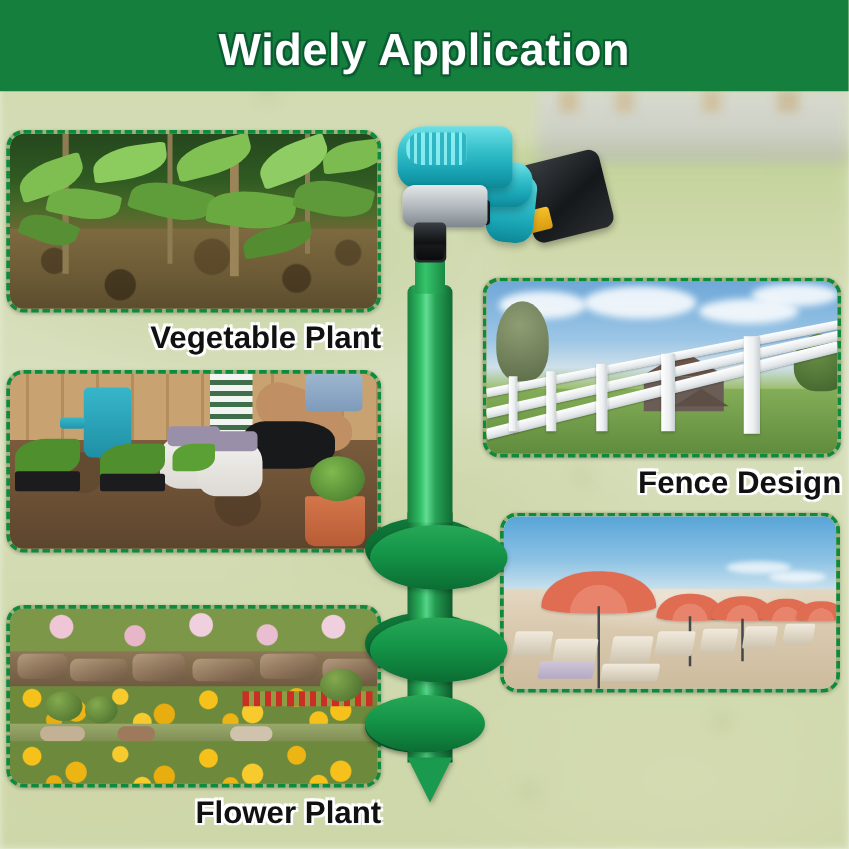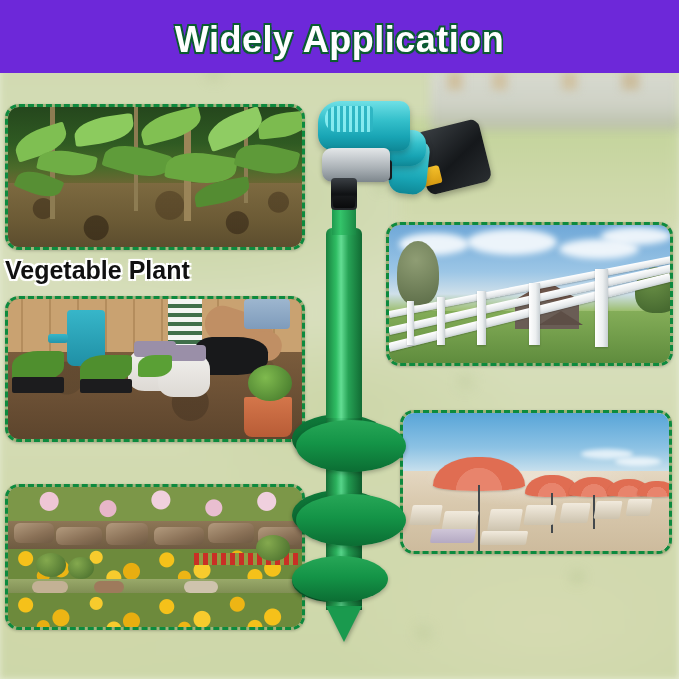--- a/index.html
+++ b/index.html
@@ -64,21 +64,21 @@
   }
   .bg-lawnhi{
     position:absolute;left:400px;top:118px;width:279px;height:110px;
     background:linear-gradient(180deg,#c2d39a 0%,#cdd8a8 60%,#d2dab0 100%);
     filter:blur(6px);
   }
 
   
   .banner{
     position:absolute;left:0;top:0;width:679px;height:73px;
-    background:#6d28d9;
+    background:#15803d;
   }
   .banner-title{
     position:absolute;left:0;top:19px;width:679px;
     text-align:center;
     font-size:36px;font-weight:bold;letter-spacing:.5px;
     color:#ffffff;
     text-shadow:
       -1.6px -1.6px 0 #0b5c31, 1.6px -1.6px 0 #0b5c31,
       -1.6px  1.6px 0 #0b5c31, 1.6px  1.6px 0 #0b5c31,
        0 2px 2px rgba(0,0,0,.25);
@@ -91,21 +91,21 @@
     position:absolute;inset:0;
     border:3px dashed #0d8a3e;
     border-radius:14px;
     overflow:hidden;
     box-shadow:0 1px 3px rgba(0,0,0,.22);
     background:#9fb27a;
   }
   .photo-inner{position:absolute;inset:0;overflow:hidden;border-radius:11px;}
   .caption{
     position:absolute;left:0;width:100%;
-    text-align:left;
+    text-align:right;
     font-size:25px;font-weight:bold;
     color:#111111;
     text-shadow:
       -2px -2px 0 #ffffff, 2px -2px 0 #ffffff,
       -2px  2px 0 #ffffff, 2px  2px 0 #ffffff,
        0 0 4px #ffffff;
     white-space:nowrap;
   }
 
   
@@ -450,20 +450,21 @@
             <div class="shrub" style="left:28px;top:66px;width:30px;height:24px;"></div>
             <div class="shrub" style="left:60px;top:70px;width:26px;height:22px;"></div>
             <div class="band" style="top:92px;height:16px;background:linear-gradient(180deg,#99a96a,#7d8b52);"></div>
             <div class="rock" style="left:24px;top:94px;width:36px;height:12px;background:#c3b195;"></div>
             <div class="rock" style="left:86px;top:94px;width:30px;height:12px;background:#9e7a5c;"></div>
             <div class="rock" style="left:176px;top:94px;width:34px;height:12px;background:#cfc3ad;"></div>
             <div class="band marigold" style="top:106px;height:40px;"></div>
           </div>
         </div>
       </div>
+      <div class="caption" style="top:152px;">Flower Plant</div>
     </div>
 
     <div class="card" style="left:386px;top:222px;width:287px;height:144px;">
       <div class="photo">
         <div class="photo-inner">
           <div class="sc-fence">
             <div class="cloud" style="left:10px;top:8px;width:70px;height:22px;"></div>
             <div class="cloud" style="left:78px;top:4px;width:90px;height:26px;"></div>
             <div class="cloud" style="left:170px;top:14px;width:80px;height:20px;"></div>
             <div class="cloud" style="left:212px;top:2px;width:70px;height:18px;"></div>
@@ -477,20 +478,21 @@
             <div class="rail" style="left:0;top:102px;width:290px;height:8px;transform:rotate(-12.5deg);transform-origin:left center;"></div>
             <div class="rail" style="left:0;top:118px;width:290px;height:9px;transform:rotate(-14deg);transform-origin:left center;"></div>
             <div class="post" style="left:18px;top:76px;width:7px;height:44px;"></div>
             <div class="post" style="left:48px;top:72px;width:8px;height:48px;"></div>
             <div class="post" style="left:88px;top:66px;width:9px;height:54px;"></div>
             <div class="post" style="left:140px;top:58px;width:11px;height:62px;"></div>
             <div class="post" style="left:206px;top:44px;width:13px;height:78px;"></div>
           </div>
         </div>
       </div>
+      <div class="caption" style="top:150px;">Fence Design</div>
     </div>
 
     <div class="card" style="left:400px;top:410px;width:272px;height:144px;">
       <div class="photo">
         <div class="photo-inner">
           <div class="sc-beach">
             <div class="sky"></div>
             <div class="cloudb" style="left:178px;top:36px;width:52px;height:10px;"></div>
             <div class="cloudb" style="left:212px;top:44px;width:46px;height:9px;"></div>
             <div class="sea"></div>

